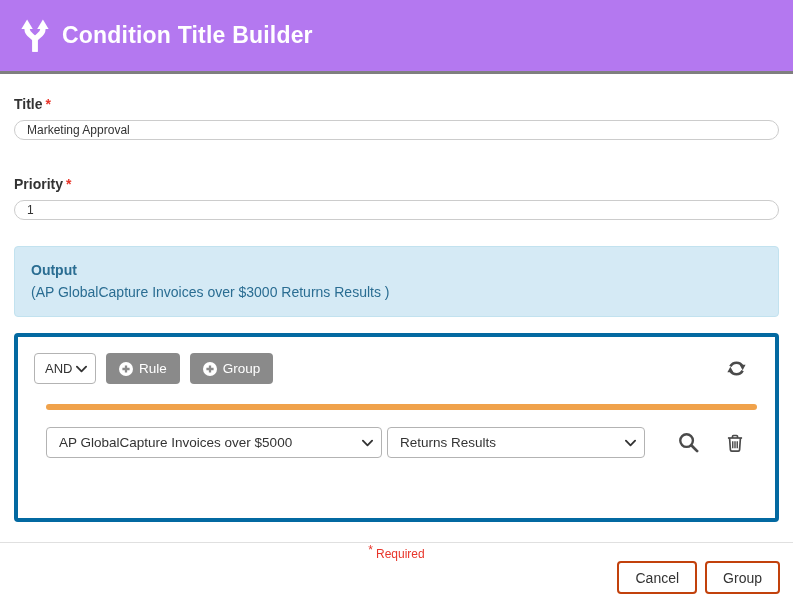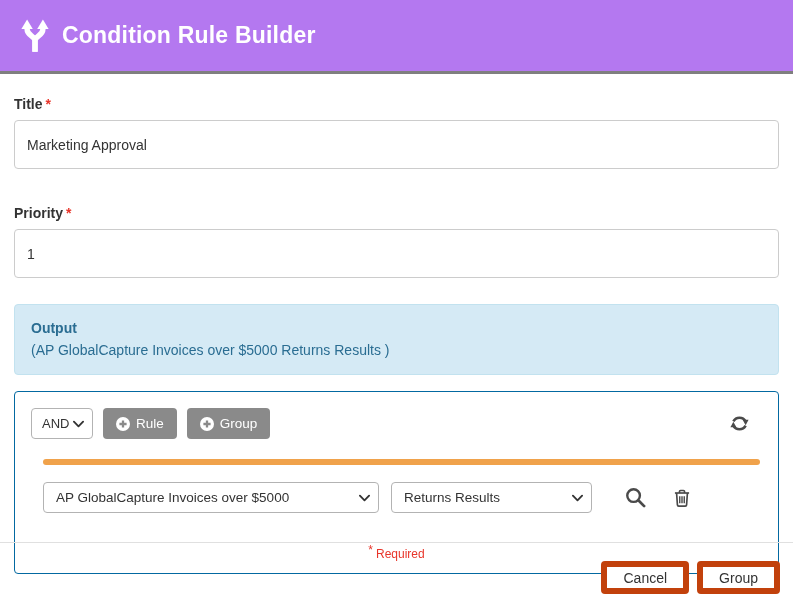--- a/index.html
+++ b/index.html
@@ -36,25 +36,25 @@
     font-size: 14px;
     font-weight: bold;
     color: #333;
     margin-top: 14px;
     margin-bottom: 8px;
   }
   .req { color: #e8352a; font-weight: bold; margin-left: 3px; }
 
   .text-input {
     width: 100%;
-    height: 49px;
+    height: 20px;
     border: 1px solid #cccccc;
-    border-radius: 4px;
+    border-radius: 12px;
     padding: 0 12px;
-    font-size: 14px;
+    font-size: 12px;
     font-family: "Liberation Sans", sans-serif;
     color: #333;
     outline: none;
     background: #fff;
   }
 
   
   .output-alert {
     margin-top: 26px;
     background: #d5eaf5;
@@ -63,21 +63,21 @@
     padding: 13px 16px;
     color: #2a6d92;
     font-size: 14px;
     line-height: 1.55;
   }
   .output-alert .output-title { font-weight: bold; }
 
   
   .condition-group {
     margin-top: 16px;
-    border: 1px solid #0369a1;
+    border: 4px solid #0369a1;
     border-radius: 4px;
     padding: 16px 16px 60px 16px;
     background: #fff;
   }
   .group-toolbar { display: flex; align-items: center; }
   .conj-wrap { position: relative; width: 62px; }
   .conj-select {
     width: 62px; height: 31px;
     border: 1px solid #b3b3b3;
     border-radius: 4px;
@@ -121,21 +121,21 @@
     height: 31px;
     border: 1px solid #b3b3b3;
     border-radius: 4px;
     background: #fff;
     font-size: 13.5px; color: #333;
     padding: 0 26px 0 12px;
     appearance: none; -webkit-appearance: none; -moz-appearance: none;
     font-family: "Liberation Sans", sans-serif;
   }
   .field-select { width: 336px; }
-  .operator-select { width: 201px; margin-left: 12px; }
+  .operator-select { width: 258px; margin-left: 5px; }
   .chev {
     position: absolute; right: 9px; top: 50%;
     transform: translateY(-50%);
     pointer-events: none;
     display: flex;
   }
   .search-btn { margin-left: 32px; }
   .delete-btn { margin-left: 25px; }
 
   
@@ -151,21 +151,21 @@
   }
   .required-note {
     color: #e8352a;
     font-size: 12px;
   }
   .required-note .star { vertical-align: 4px; margin-right: 3px; }
   .footer-actions { margin-left: auto; display: flex; gap: 8px; }
   .footer-btn {
     height: 33px;
     background: #ffffff;
-    border: 6px solid #c2410c;
+    border: 2px solid #c2410c;
     border-radius: 4px;
     color: #333;
     font-size: 14px;
     font-family: "Liberation Sans", sans-serif;
     padding: 0 16px;
     cursor: pointer;
   }
 </style>
 </head>
 <body>
@@ -174,38 +174,38 @@
   <span class="brand-icon">
     <svg viewBox="0 0 24 24" width="38" height="38">
       <g stroke="#ffffff" stroke-width="3.4" fill="none">
         <path d="M12 22v-7c0-3.2-5-3-5-7.5"></path>
         <path d="M12 22v-7c0-3.2 5-3 5-7.5"></path>
       </g>
       <polygon points="7,1.6 3.4,7.6 10.6,7.6" fill="#ffffff"></polygon>
       <polygon points="17,1.6 13.4,7.6 20.6,7.6" fill="#ffffff"></polygon>
     </svg>
   </span>
-  <h1>Condition Rule Builder</h1>
+  <h1>Condition Title Builder</h1>
 </header>
 
 <main class="content">
 
   <div class="field-label">
     <span>Title</span><span class="req">*</span>
   </div>
   <input class="text-input" type="text" value="Marketing Approval" style="">
 
   <div class="field-label" style="margin-top:36px;">
     <span>Priority</span><span class="req">*</span>
   </div>
   <input class="text-input" type="text" value="1" style="">
 
   <div class="output-alert">
     <div class="output-title">Output</div>
-    <div>(AP GlobalCapture Invoices over $5000 Returns Results )</div>
+    <div>(AP GlobalCapture Invoices over $3000 Returns Results )</div>
   </div>
 
   
   <section class="condition-group">
 
     <div class="group-toolbar">
       <span class="conj-wrap select-wrap">
         <select class="conj-select">
           <option>AND</option>
         </select>

